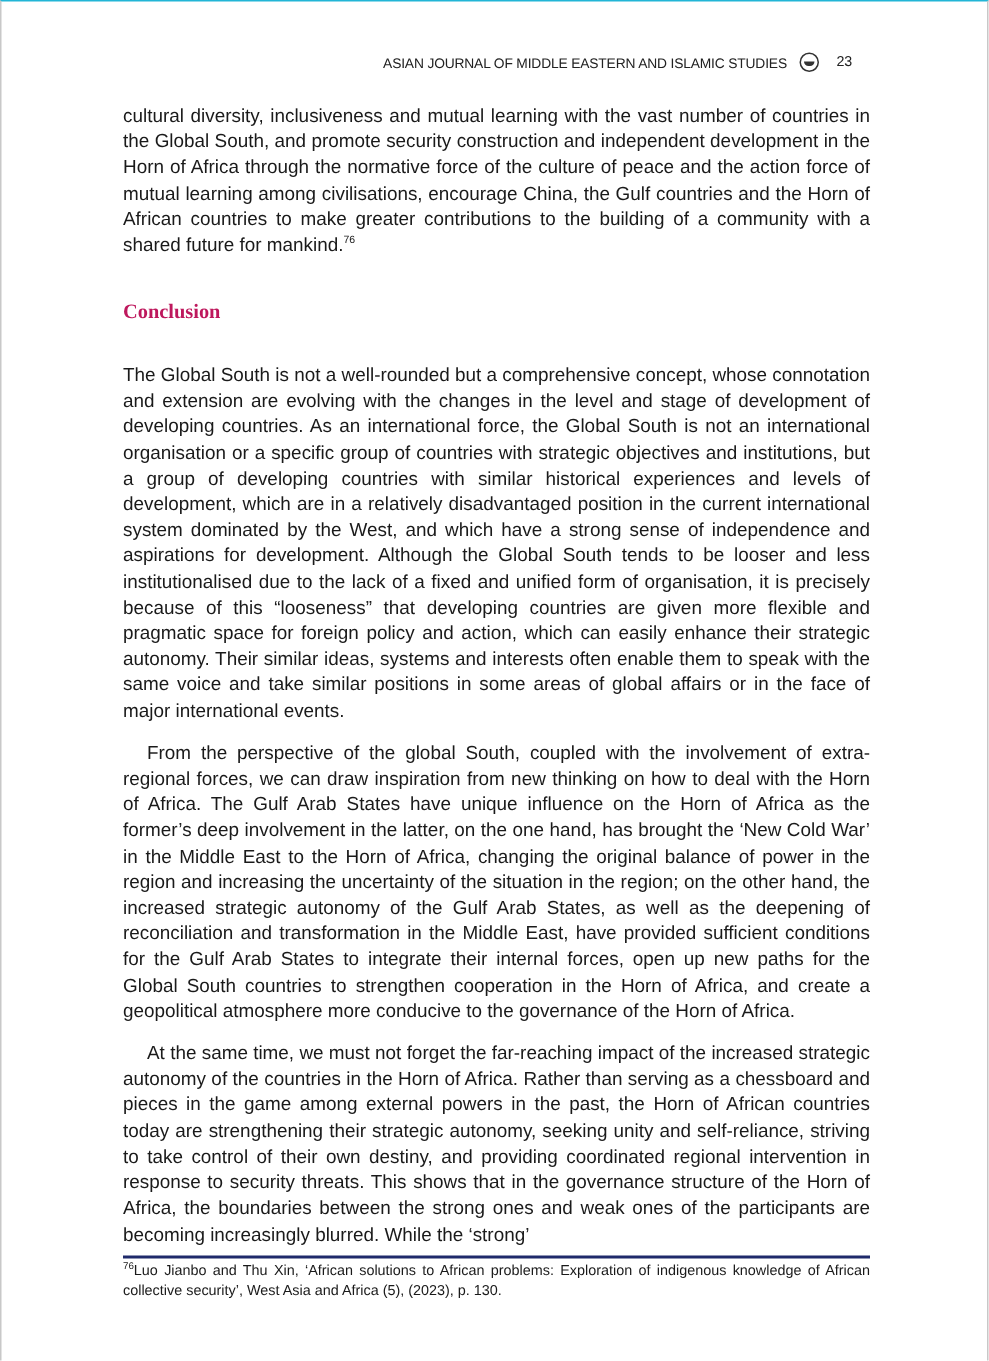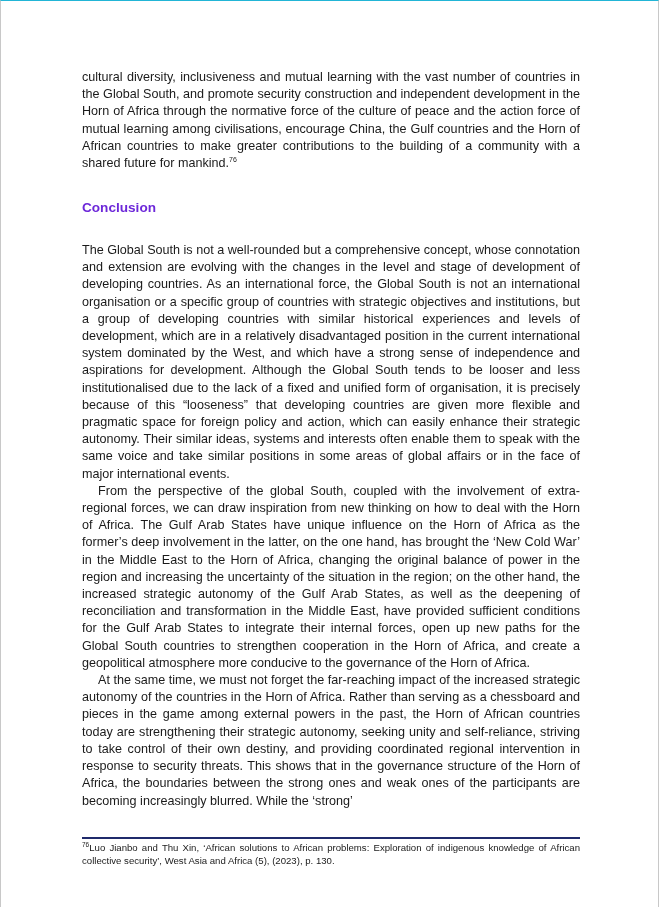--- a/index.html
+++ b/index.html
@@ -27,41 +27,46 @@
       content: ""; position: absolute; left: 2px; right: 2px; top: 5px; height: 3px;
       background: #333; border-radius: 0 0 4px 4px;
     }
     .page-num { font-size: 9.5px; margin-left: 4px; }
     .content {
       position: absolute; left: 81px; width: 498px;
       font-size: 12.6px; line-height: 17.2px; text-align: justify;
       hyphens: manual;
     }
     .content p { margin: 0; }
-    .content p.indent { text-indent: 16px; }
+    .content p.indent { text-indent: 16px; margin-top: 11px; }
     sup { font-size: 7px; vertical-align: 5px; line-height: 0; }
     .heading {
       position: absolute; left: 81px; top: 199px;
-      font-size: 13.6px; font-weight: bold; color: #6d28d9;
+      font-size: 13.6px; font-weight: bold; color: #be185d; font-family: Liberation Serif, serif;
     }
     .rule {
       position: absolute; left: 81px; top: 836px; width: 498px; height: 2px;
       background: #1f2a6b;
     }
     .footnote {
       position: absolute; left: 81px; top: 840px; width: 498px;
       font-size: 9.6px; line-height: 13px; text-align: justify; color: #1a1a1a;
     }
     .footnote sup { font-size: 6.5px; vertical-align: 4px; }
   </style>
 </head>
 <body>
 
 <div class="page">
 
+  <div class="running-head">
+    <span>ASIAN JOURNAL OF MIDDLE EASTERN AND ISLAMIC STUDIES</span>
+    <span class="logo-icon"></span>
+    <span class="page-num">23</span>
+  </div>
 
   <div class="content" style="top:68px;">
     <p><span>cultural diversity, inclusiveness and mutual learning with the vast number of countries in the Global South, and promote security construction and independent development in the Horn of Africa through the normative force of the culture of peace and the action force of mutual learning among civilisations, encourage China, the Gulf coun­tries and the Horn of African countries to make greater contributions to the building of a community with a shared future for mankind.</span><sup>76</sup></p>
   </div>
 
   <div class="heading">Conclusion</div>
 
   <div class="content" style="top:241px;">
     <p>The Global South is not a well-rounded but a comprehensive concept, whose conno­tation and extension are evolving with the changes in the level and stage of develop­ment of developing countries. As an international force, the Global South is not an international organisation or a specific group of countries with strategic objectives and institutions, but a group of developing countries with similar historical experiences and levels of development, which are in a relatively disadvantaged position in the current international system dominated by the West, and which have a strong sense of inde­pendence and aspirations for development. Although the Global South tends to be looser and less institutionalised due to the lack of a fixed and unified form of organi­sation, it is precisely because of this “looseness” that developing countries are given more flexible and pragmatic space for foreign policy and action, which can easily enhance their strategic autonomy. Their similar ideas, systems and interests often enable them to speak with the same voice and take similar positions in some areas of global affairs or in the face of major international events.</p>
     <p class="indent">From the perspective of the global South, coupled with the involvement of extra-regional forces, we can draw inspiration from new thinking on how to deal with the Horn of Africa. The Gulf Arab States have unique influence on the Horn of Africa as the former’s deep involvement in the latter, on the one hand, has brought the ‘New Cold War’ in the Middle East to the Horn of Africa, changing the original balance of power in the region and increasing the uncertainty of the situation in the region; on the other hand, the increased strategic autonomy of the Gulf Arab States, as well as the deepening of reconciliation and transformation in the Middle East, have provided sufficient conditions for the Gulf Arab States to integrate their internal forces, open up new paths for the Global South countries to strengthen cooperation in the Horn of Africa, and create a geopolitical atmosphere more conducive to the governance of the Horn of Africa.</p>

